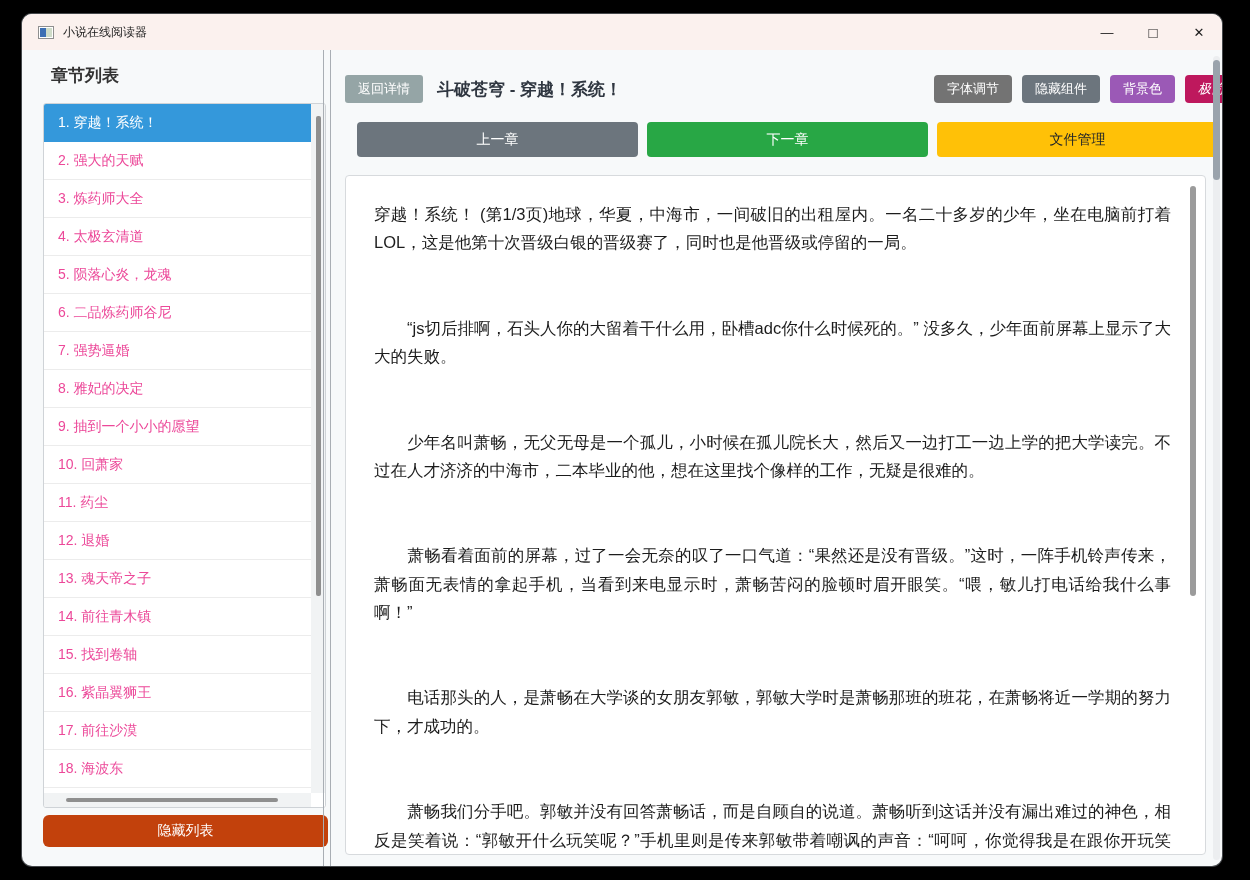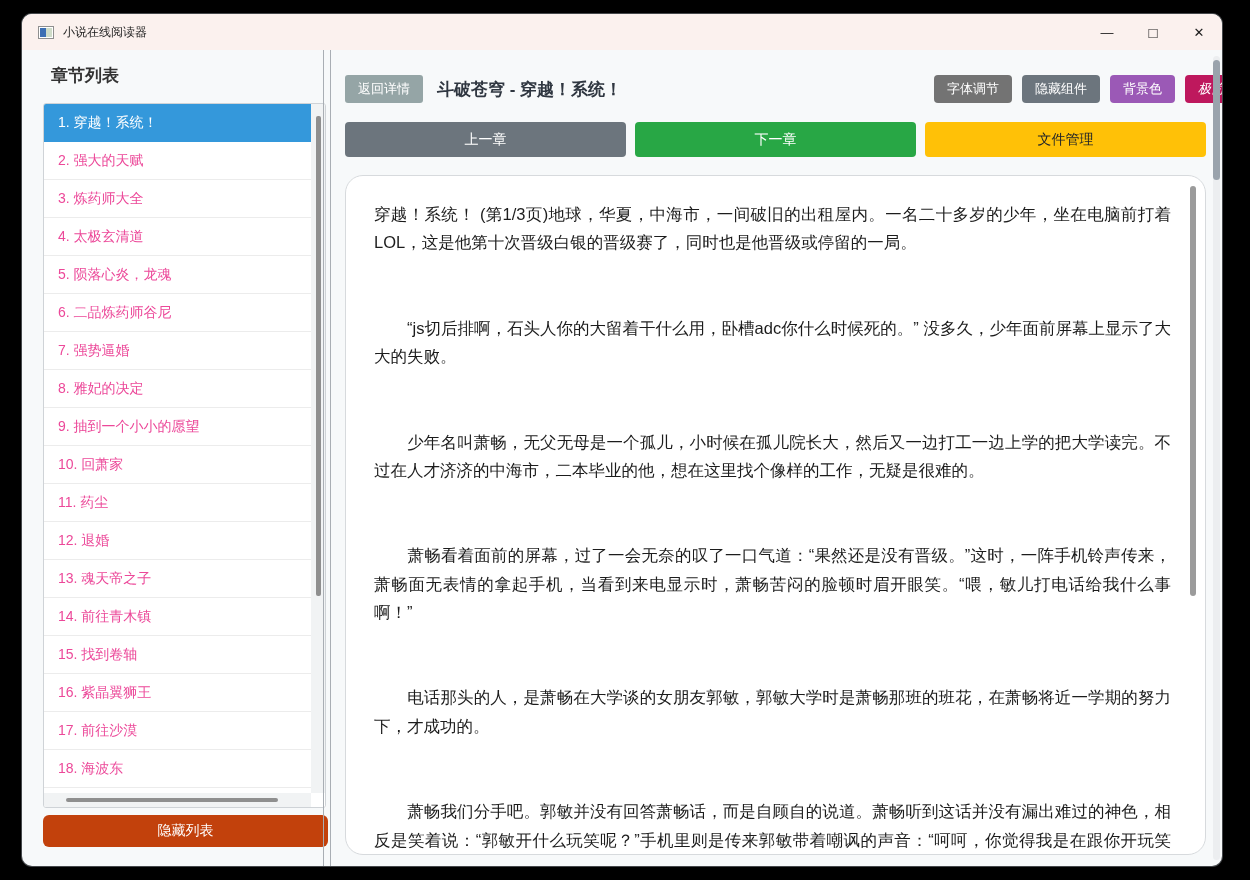--- a/index.html
+++ b/index.html
@@ -44,28 +44,28 @@
   .main { position:absolute; left:309px; top:0; right:0; bottom:0; }
   .toolbar { position:absolute; left:14px; top:25px; width:918px; height:28px; display:flex; align-items:center; gap:10px; }
   .btn { border:none; border-radius:4px; color:#fff; font-size:13px; font-family:inherit; height:28px; padding:0 13px; white-space:nowrap; }
   .btn.back { background:#95a5a6; border-radius:3px; }
   .btn.teal { background:#737373; }
   .btn.gray { background:#6c757d; }
   .btn.purple { background:#9b59b6; }
   .btn.red { background:#be185d;font-style:italic; }
   .doc-title { font-size:17px; font-weight:bold; color:#2f3640; margin-left:4px; }
   .spacer { flex:1; }
-  .navrow { position:absolute; left:14px; top:72px; width:861px; height:35px; display:flex; gap:9px; }
+  .navrow { position:absolute; left:26px; top:72px; width:861px; height:35px; display:flex; gap:9px; }
   .navbtn { flex:1; border:none; border-radius:4px; font-size:14px; font-family:inherit; color:#fff; }
   .navbtn.prev { background:#6c757d; }
   .navbtn.next { background:#28a745; }
   .navbtn.file { background:#ffc107; color:#212529; }
 
   .reader { position:absolute; left:14px; top:125px; width:861px; height:680px; background:#fff;
-            border:1px solid #d7dadd; border-radius:18px; padding:24px 34px 24px 28px; overflow:hidden; }
+            border:1px solid #d7dadd; border-radius:4px; padding:24px 34px 24px 28px; overflow:hidden; }
   .reader p { font-size:16.5px; line-height:1.72; color:#1c1c1c; margin:0 0 57px 0; text-align:justify; }
   .reader-scroll { position:absolute; right:9px; top:10px; width:6px; height:410px; background:#9b9b9b; border-radius:3px; }
 
   .main-scrollbar { position:absolute; right:2px; top:6px; bottom:6px; width:7px; background:#eceef0; border-radius:4px; }
   .main-scrollbar .thumb { position:absolute; left:0; width:7px; top:4px; height:120px; background:#9aa3ac; border-radius:4px; }
 </style>
 </head>
 <body>
 
 <div class="window">

